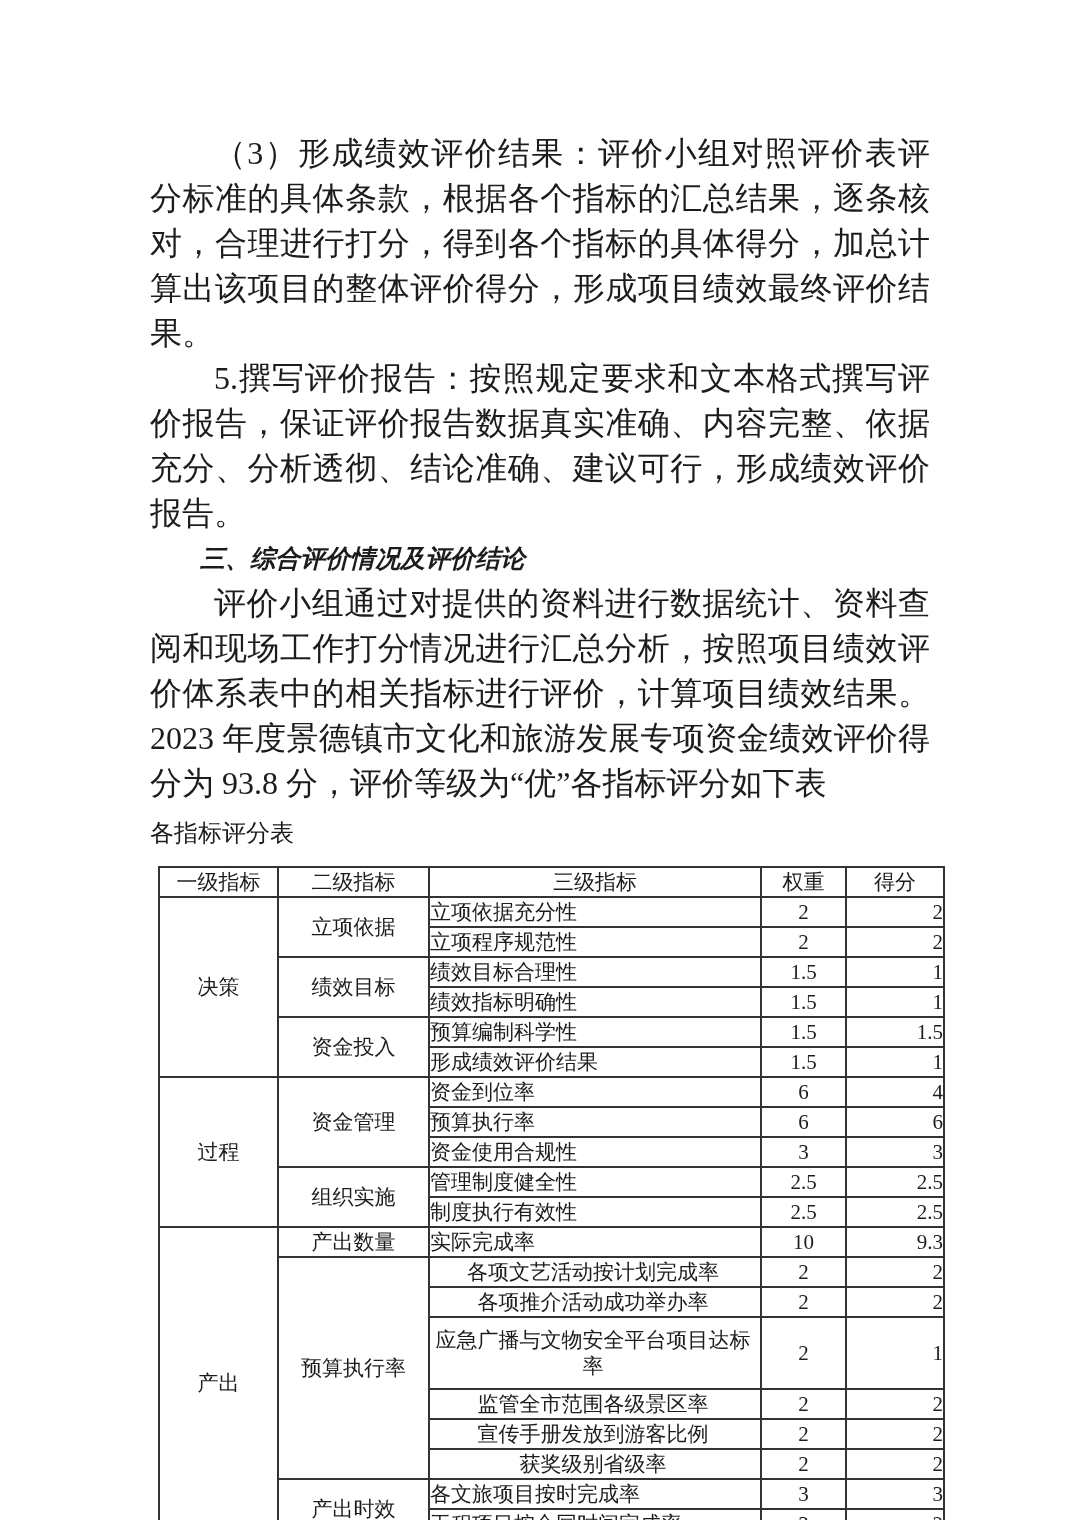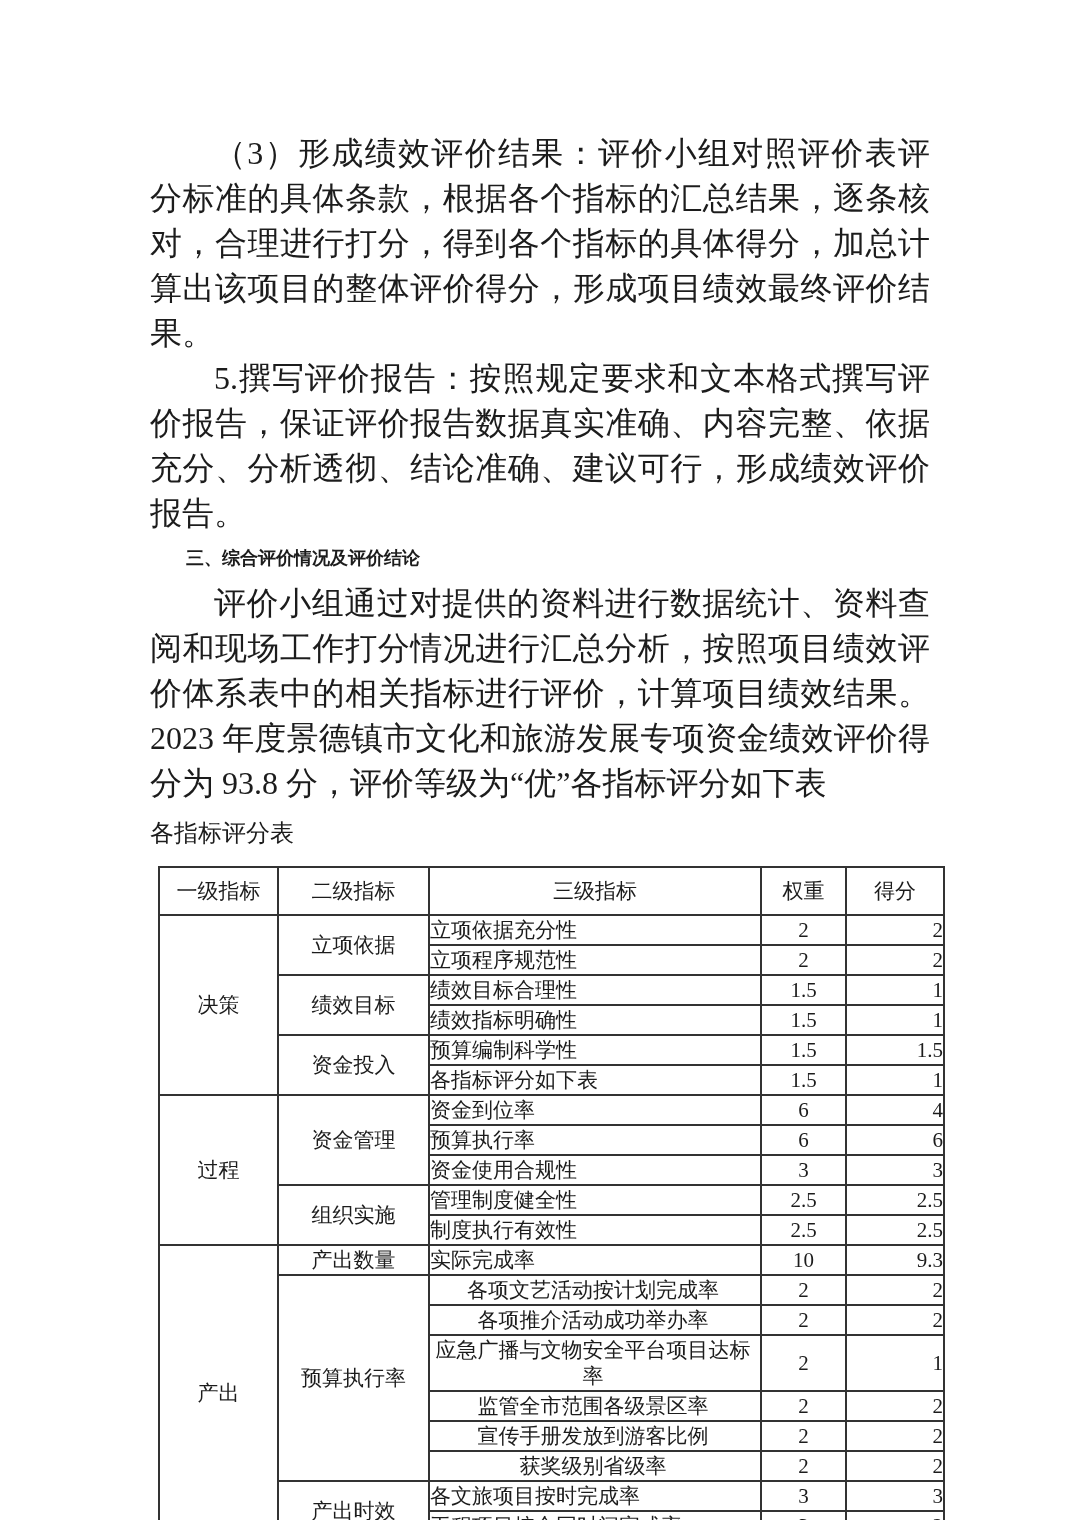--- a/index.html
+++ b/index.html
@@ -18,24 +18,25 @@
   .para {
     margin: 0;
     font-size: 32px;
     line-height: 45px;
     text-align: justify;
     text-indent: 2em;
     letter-spacing: 0;
   }
   .heading {
     margin: 0;
-    font-size: 18px;
+    font-size: 25px;
     line-height: 45px;
     font-weight: 700;
     text-indent: 2em;
+    font-style: italic;
   }
   .table-title {
     margin: 12px 0 18px 0;
     line-height: 30px;
     font-size: 24px;
     text-align: left;
   }
   table.score-table {
     border-collapse: collapse;
     table-layout: fixed;
@@ -43,23 +44,23 @@
     margin-left: 8px;
     font-size: 21px;
     color: #1c1c1c;
   }
   table.score-table th, table.score-table td {
     border: 2px solid #333333;
     padding: 0;
     vertical-align: middle;
     font-weight: normal;
   }
-  table.score-table thead tr { height: 48px; }
+  table.score-table thead tr { height: 30px; }
   table.score-table tbody tr { height: 30px; }
-  table.score-table tbody tr.tall { height: 56px; }
+  table.score-table tbody tr.tall { height: 72px; }
   td.c1, td.c2 { text-align: center; }
   td.c3 { text-align: left; padding-left: 10px; border-radius: 10px; }
   td.c3.ctr { text-align: center; padding-left: 0; padding-right: 4px; line-height: 26px; font-family: Liberation Serif, serif; }
   td.cw { text-align: center; }
   td.cs { text-align: right; padding-right: 12px; }
   td.no-bottom { border-bottom: 0; border-radius: 9px; }
   .footer {
     margin-top: 22px;
     line-height: 30px;
     font-size: 23px;
@@ -122,21 +123,21 @@
         <td class="cw">1.5</td>
         <td class="cs">1</td>
       </tr>
       <tr>
         <td class="c2" rowspan="2">资金投入</td>
         <td class="c3">预算编制科学性</td>
         <td class="cw">1.5</td>
         <td class="cs">1.5</td>
       </tr>
       <tr>
-        <td class="c3">各指标评分如下表</td>
+        <td class="c3">形成绩效评价结果</td>
         <td class="cw">1.5</td>
         <td class="cs">1</td>
       </tr>
       <tr>
         <td class="c1" rowspan="5">过程</td>
         <td class="c2" rowspan="3">资金管理</td>
         <td class="c3">资金到位率</td>
         <td class="cw">6</td>
         <td class="cs">4</td>
       </tr>

